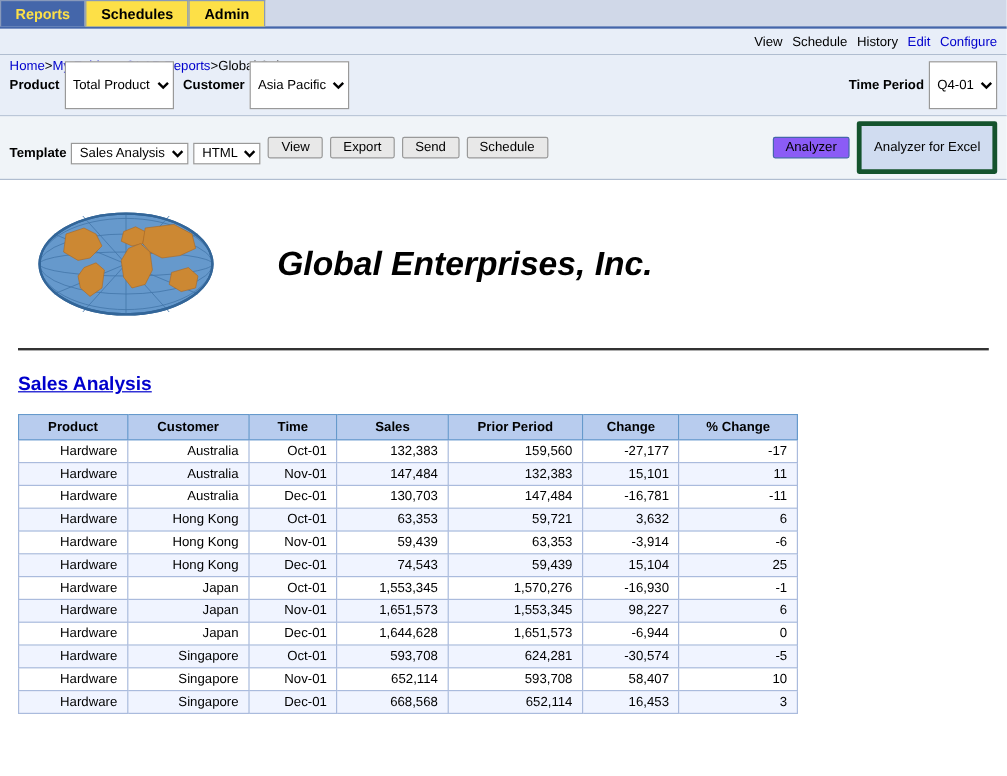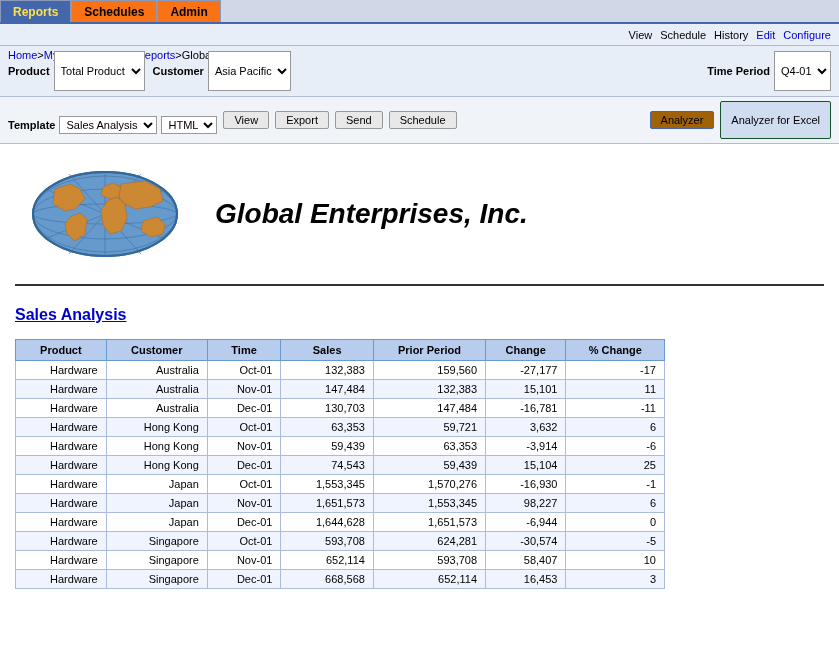--- a/index.html
+++ b/index.html
@@ -1,20 +1,20 @@
 <!DOCTYPE html>
 <html><head>
   <meta charset="utf-8">
   <style>
     * { margin: 0; padding: 0; box-sizing: border-box; }
     body { font-family: Arial, sans-serif; font-size: 12px; background: #fff; width: 839px; }
 
     
     .top-nav { display: flex; align-items: center; background: #d0d8e8; border-bottom: 2px solid #4466aa; height: 24px; }
-    .top-nav .tab { padding: 3px 12px; cursor: pointer; font-size: 12px; font-weight: bold; border: 1px solid #8899bb; border-bottom: none; background: #f97316; color: #000; height: 22px; display: flex; align-items: center; }
+    .top-nav .tab { padding: 3px 12px; cursor: pointer; font-size: 12px; font-weight: bold; border: 1px solid #8899bb; border-bottom: none; background: #fde047; color: #000; height: 22px; display: flex; align-items: center; }
     .top-nav .tab.active { background: #4466aa; color: #fde047; }
 
     
     .breadcrumb-row { display: flex; align-items: center; justify-content: space-between; padding: 4px 8px; background: #e8eef8; border-bottom: 1px solid #b0bdd0; height: 22px; font-size: 11px; }
     .breadcrumb { display: flex; align-items: flex-end; gap: 0; margin-top: 40px; }
     .breadcrumb a { color: #0000cc; text-decoration: none; }
     .breadcrumb .current { color: #000; }
     .right-links { display: flex; align-items: center; gap: 8px; font-size: 11px; }
     .right-links a { color: #0000cc; text-decoration: none; }
     .right-links span { color: #000; }
@@ -26,31 +26,31 @@
     .filter-group select { font-size: 11px; border: 1px solid #999; background: #fff; padding: 12px 2px; }
     .time-period-group { margin-left: auto; display: flex; align-items: center; gap: 4px; }
 
     
     .toolbar-row { display: flex; align-items: center; padding: 4px 8px; background: #f0f4f8; border-bottom: 1px solid #b0bdd0; gap: 6px; }
     .toolbar-group { display: flex; align-items: center; gap: 4px; margin-top: 10px; }
     .toolbar-group label { font-size: 11px; font-weight: bold; }
     .toolbar-group select { font-size: 11px; border: 1px solid #999; background: #fff; padding: 1px 2px; }
     .toolbar-btn { font-size: 11px; border: 1px solid #999; background: #e8e8e8; padding: 2px 10px; cursor: pointer; border-radius: 2px; }
     .spacer { flex: 1; }
-    .analyzer-btn { font-size: 11px; border: 1px solid #4466aa; background: #a16207; padding: 2px 10px; cursor: pointer; border-radius: 2px; color: #000; }
-    .analyzer-excel-btn { font-size: 11px; border: 1px solid #14532d; background: #d0dcf0; padding: 12px 10px; cursor: pointer; border-radius: 2px; color: #000; }
+    .analyzer-btn { font-size: 11px; border: 1px solid #4466aa; background: #8b5cf6; padding: 2px 10px; cursor: pointer; border-radius: 2px; color: #000; }
+    .analyzer-excel-btn { font-size: 11px; border: 4px solid #14532d; background: #d0dcf0; padding: 12px 10px; cursor: pointer; border-radius: 2px; color: #000; }
 
     
     .main-content { display: flex; padding: 0; }
     .report-area { flex: 1; padding: 10px 15px; }
 
     
     .report-header { display: flex; align-items: center; padding: 10px 0 20px 0; border-bottom: 2px solid #333; margin-bottom: 20px; }
     .globe-container { width: 180px; height: 100px; display: flex; align-items: center; justify-content: center; }
-    .company-name { font-size: 28px; font-style: italic; font-weight: bold; color: #000; margin-left: 20px; }
+    .company-name { font-size: 28px; font-style: italic; font-weight: bold; color: #000; margin-left: 36px; }
 
     
     .report-title { font-size: 16px; font-weight: bold; color: #0000cc; text-decoration: underline; margin-bottom: 15px; }
 
     
     .data-table { border-collapse: collapse; width: 650px; border: 1px solid #6699cc; }
     .data-table th { background: #b8ccee; border: 1px solid #6699cc; padding: 4px 8px; text-align: center; font-size: 11px; font-weight: bold; }
     .data-table td { border: 1px solid #aabbdd; padding: 3px 8px; font-size: 11px; text-align: right; }
     .data-table td.text-col { text-align: right; }
     .data-table tr:nth-child(even) td { background: #f0f4ff; }

